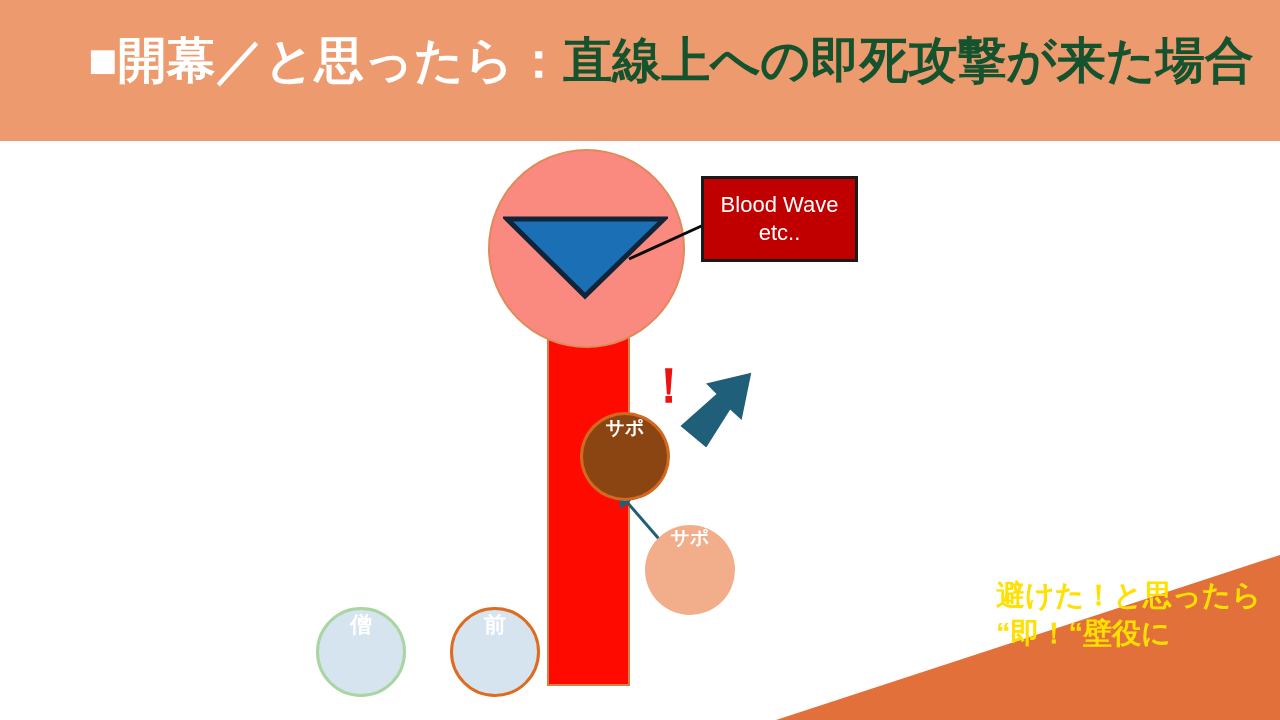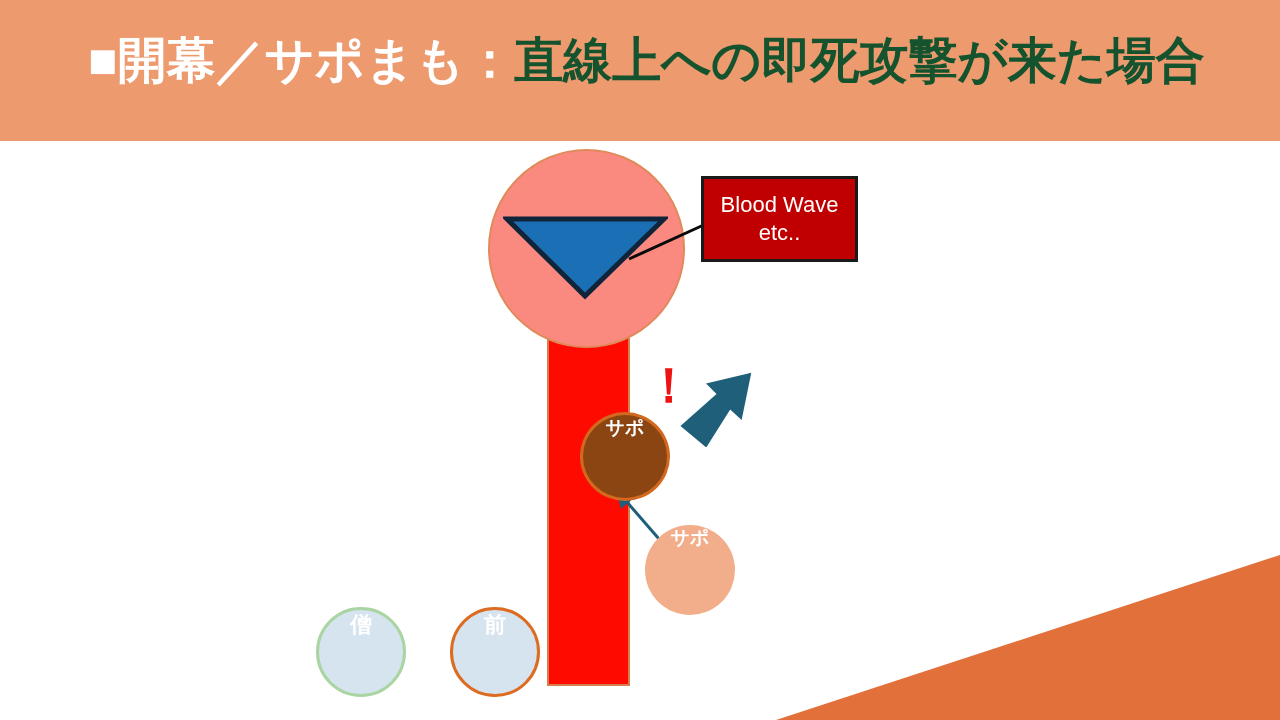--- a/index.html
+++ b/index.html
@@ -204,30 +204,32 @@
     height: 55px;
   }
 </style>
 </head>
 <body>
 
 <div id="slide">
 
   <div id="header-band">
     <div id="header-title">
-      <span class="title-white">■開幕／サポまも：</span><span class="title-yellow">直線上への即死攻撃が来た場合</span>
+      <span class="title-white">■開幕／と思ったら：</span><span class="title-yellow">直線上への即死攻撃が来た場合</span>
     </div>
   </div>
 
   <div id="corner-wedge">
     <svg width="520" height="200" viewBox="0 0 520 200">
       <polygon points="520,35 520,200 16,200" fill="#E2703A"></polygon>
     </svg>
   </div>
   <div id="corner-text">
+    <div>避けた！と思ったら</div>
+    <div>“即！“壁役に</div>
   </div>
 
   <div id="beam"></div>
 
   <div id="boss-circle"></div>
 
   <div id="boss-triangle">
     <svg width="165" height="85" viewBox="0 0 165 85">
       <polygon points="4,4 161,4 82,81" fill="#1B6FB5" stroke="#10243A" stroke-width="5" stroke-linejoin="miter"></polygon>
     </svg>

